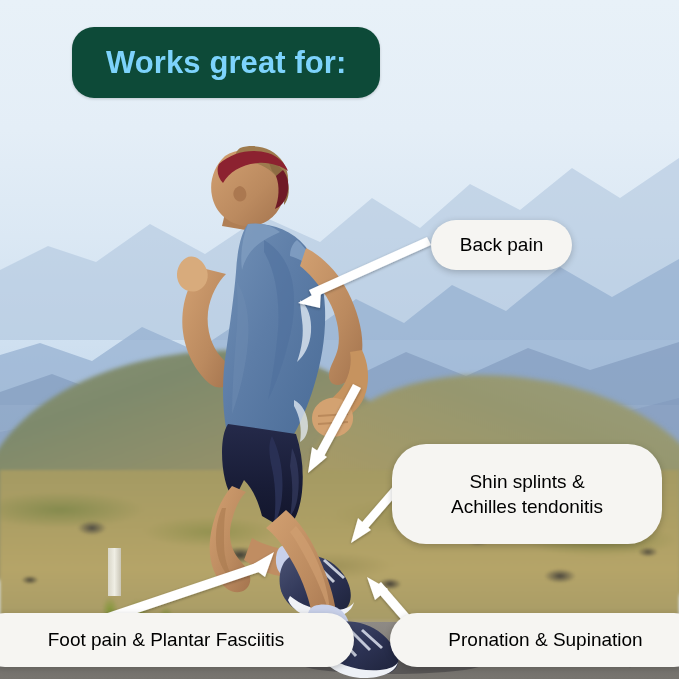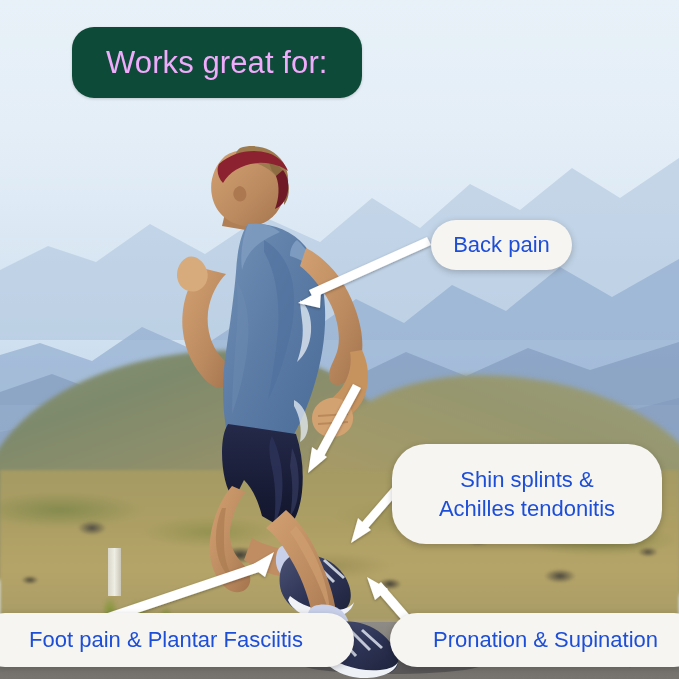--- a/index.html
+++ b/index.html
@@ -110,36 +110,36 @@
   .badge {
     position:absolute; left:72px; top:27px;
     height:71px;
     padding:0 34px;
     display:flex; align-items:center;
     background:#0d4a38;
     border-radius:22px;
     box-shadow:0 1px 3px rgba(0,0,0,.18);
   }
   .badge-text {
-    color:#f0abfc;
+    color:#7dd3fc;
     font-size:31px;
-    font-weight:normal;
+    font-weight:bold;
     letter-spacing:.1px;
     white-space:nowrap;
   }
 
   
   .bubble {
     position:absolute;
     display:flex; align-items:center; justify-content:center;
     background:#f6f5f2;
-    color:#1d4ed8;
+    color:#000000;
     border-radius:34px;
     box-shadow:0 2px 7px rgba(0,0,0,.22);
-    font-size:22px;
+    font-size:19px;
     line-height:1.34;
     text-align:center;
     white-space:pre-line;
     padding:0 22px;
   }
 
   #bubble-back   { left:431px; top:220px; width:141px; height:50px; }
   #bubble-knee   { left:352px; top:360px; width:325px; height:51px; }
   #bubble-shin   { left:392px; top:444px; width:270px; height:100px; }
   #bubble-foot   { left:-22px; top:613px; width:376px; height:54px; }

